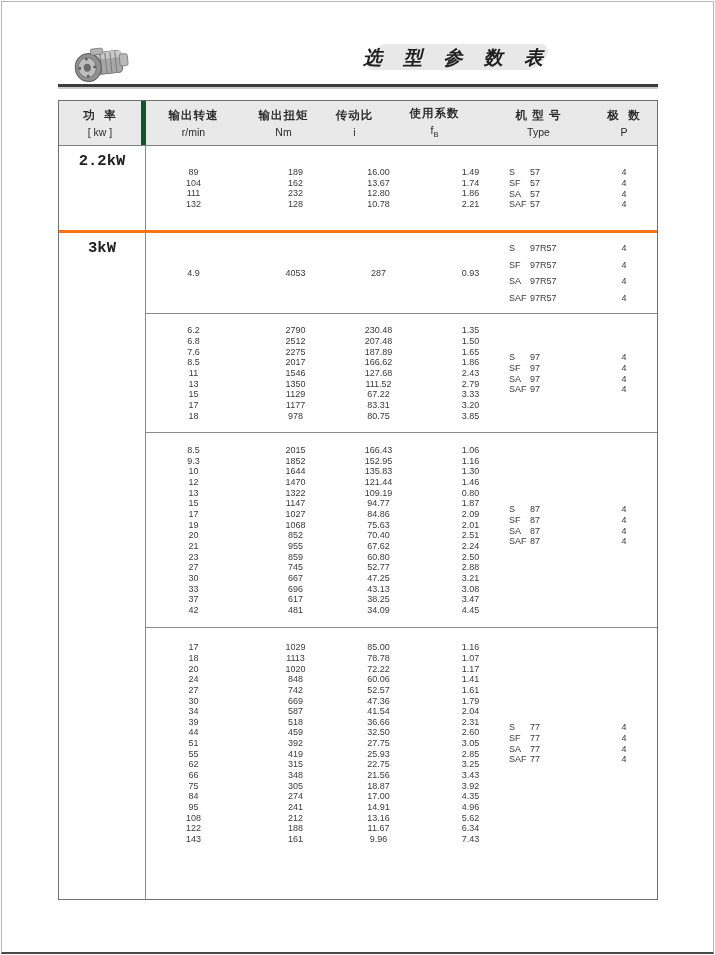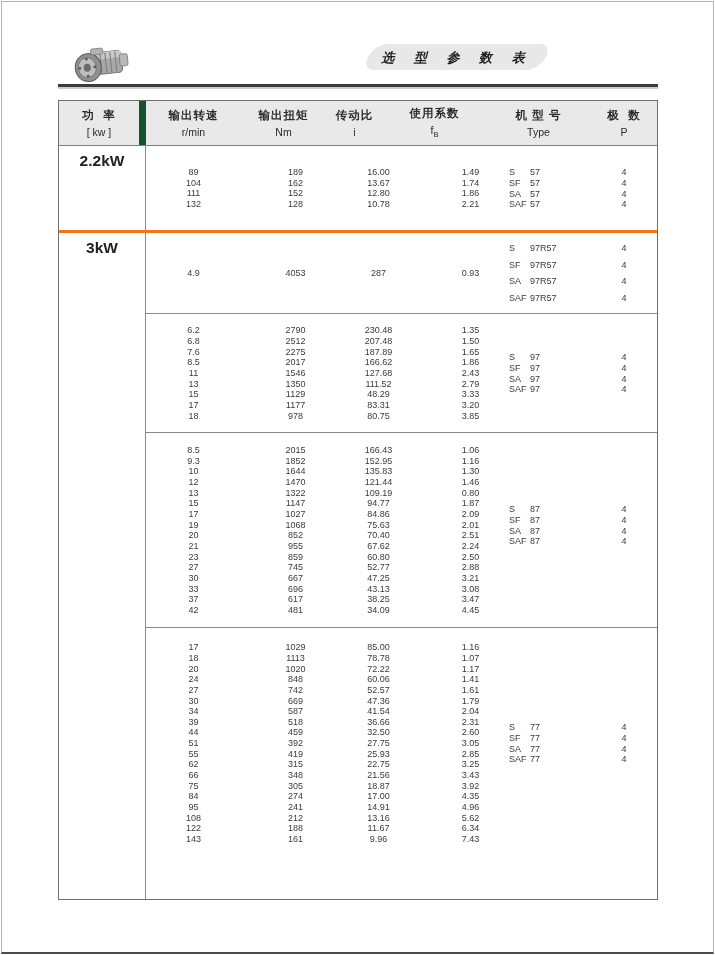--- a/index.html
+++ b/index.html
@@ -17,48 +17,48 @@
     pointer-events:none;
   }
   
   .logo{position:absolute;left:72px;top:40px;width:62px;height:48px;}
   .banner-shape{
     position:absolute;left:368px;top:44px;width:178px;height:26px;
     background:#e8e8e8;border-radius:13px;transform:skewX(-28deg);
   }
   .banner-text{
     position:absolute;left:362px;top:45px;width:190px;height:25px;
-    font-style:italic;font-weight:bold;font-size:13px;letter-spacing:8px;
+    font-style:italic;font-weight:bold;font-size:19px;letter-spacing:8px;
     color:#1f1f1f;text-align:center;line-height:25px;white-space:pre;
   }
   .head-rule{
     position:absolute;left:58px;top:84px;width:600px;height:3px;
     background:#3c3c3c;box-shadow:0 2px 0 0 #cdcdcd;
   }
   
   .sel-table{
     position:absolute;left:58px;top:100px;width:600px;
     border:1px solid #6f6f6f;
     color:#3a3a3a;
     box-sizing:border-box;
   }
   .thead{
     display:grid;grid-template-columns:87px 95px 85px 57px 103px 105px 66px;
     height:44px;background:#e9e9e9;border-bottom:1px solid #7d7d7d;
   }
   .th{display:flex;flex-direction:column;align-items:center;justify-content:center;gap:3px;}
   .th .zh{font-size:11.5px;font-weight:bold;color:#2b2b2b;white-space:pre;letter-spacing:1px;}
   .th .en{font-size:10.5px;color:#2b2b2b;}
-  .th.power{border-right:7px solid #14532d;}
+  .th.power{border-right:5px solid #14532d;}
   .sub{font-size:7.5px;vertical-align:sub;}
   .section{display:grid;grid-template-columns:87px 1fr;}
   .sec1{border-top:3px solid #f97316;}
   .sec0{min-height:84px;}
   .power-cell{border-right:1px solid #8a8a8a;padding-top:6px;text-align:center;}
-  .power-label{font-size:15.5px;font-weight:bold;color:#222;}
+  .power-label{font-size:15.5px;font-weight:bold;color:#222;font-family:Liberation Mono, monospace;}
   .blocks{display:flex;flex-direction:column;}
   .block{display:flex;align-items:center;justify-content:flex-start;box-sizing:border-box;}
   .block + .block{border-top:1px solid #8a8a8a;}
   .sec0 .block{min-height:84px;}
   .sec1 .b0{min-height:80px;}
   .sec1 .b1{min-height:119px;}
   .sec1 .b2{min-height:195px;}
   .sec1 .b3{min-height:272px;align-items:flex-start;padding-top:14px;}
   .rows{position:relative;width:100%;}
   .row{
@@ -155,21 +155,21 @@
                   <span class="c">1.49</span>
                 </div>
                 <div class="row">
                   <span class="c">104</span>
                   <span class="c">162</span>
                   <span class="c">13.67</span>
                   <span class="c">1.74</span>
                 </div>
                 <div class="row">
                   <span class="c">111</span>
-                  <span class="c">152</span>
+                  <span class="c">232</span>
                   <span class="c">12.80</span>
                   <span class="c">1.86</span>
                 </div>
                 <div class="row">
                   <span class="c">132</span>
                   <span class="c">128</span>
                   <span class="c">10.78</span>
                   <span class="c">2.21</span>
                 </div>
                 <div class="types">
@@ -285,21 +285,21 @@
                 </div>
                 <div class="row">
                   <span class="c">13</span>
                   <span class="c">1350</span>
                   <span class="c">111.52</span>
                   <span class="c">2.79</span>
                 </div>
                 <div class="row">
                   <span class="c">15</span>
                   <span class="c">1129</span>
-                  <span class="c">48.29</span>
+                  <span class="c">67.22</span>
                   <span class="c">3.33</span>
                 </div>
                 <div class="row">
                   <span class="c">17</span>
                   <span class="c">1177</span>
                   <span class="c">83.31</span>
                   <span class="c">3.20</span>
                 </div>
                 <div class="row">
                   <span class="c">18</span>

